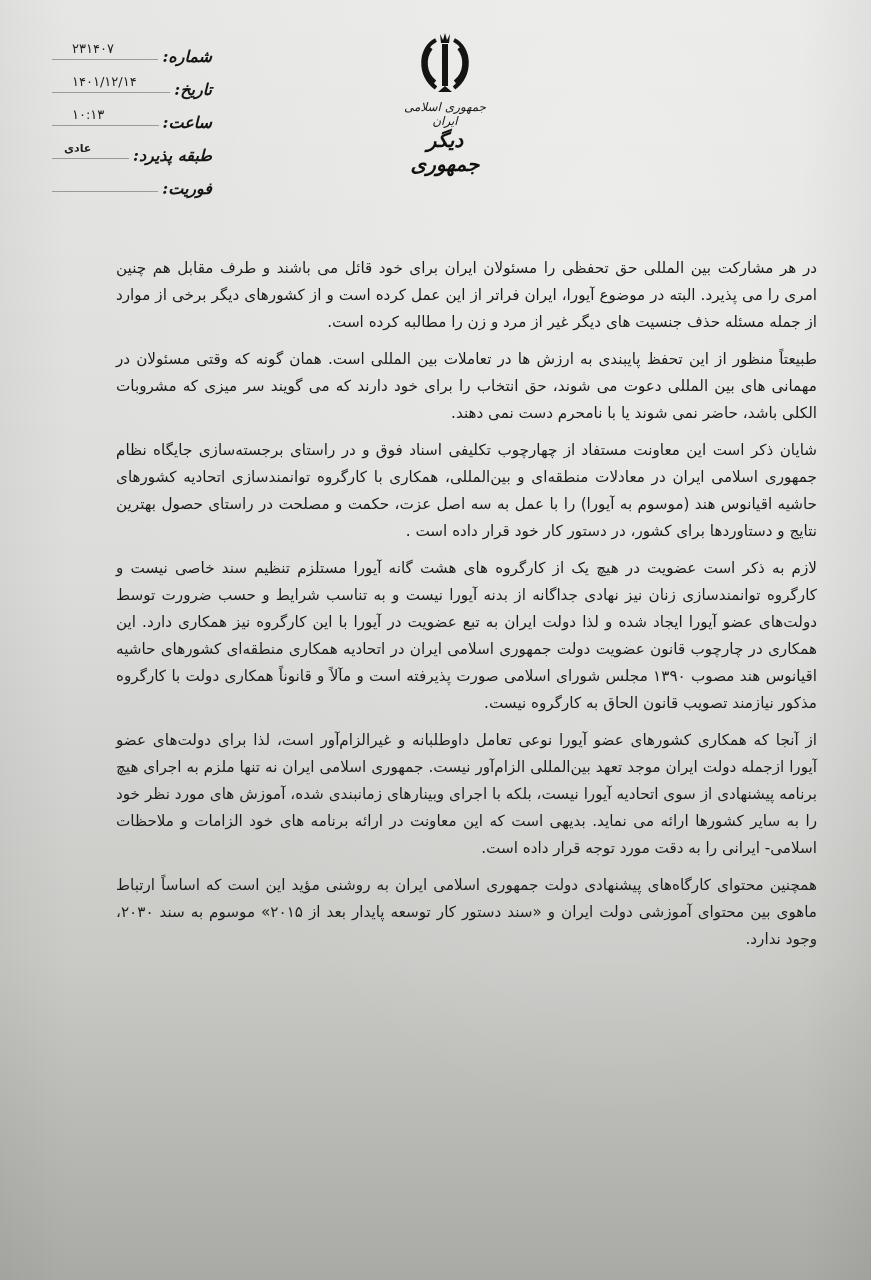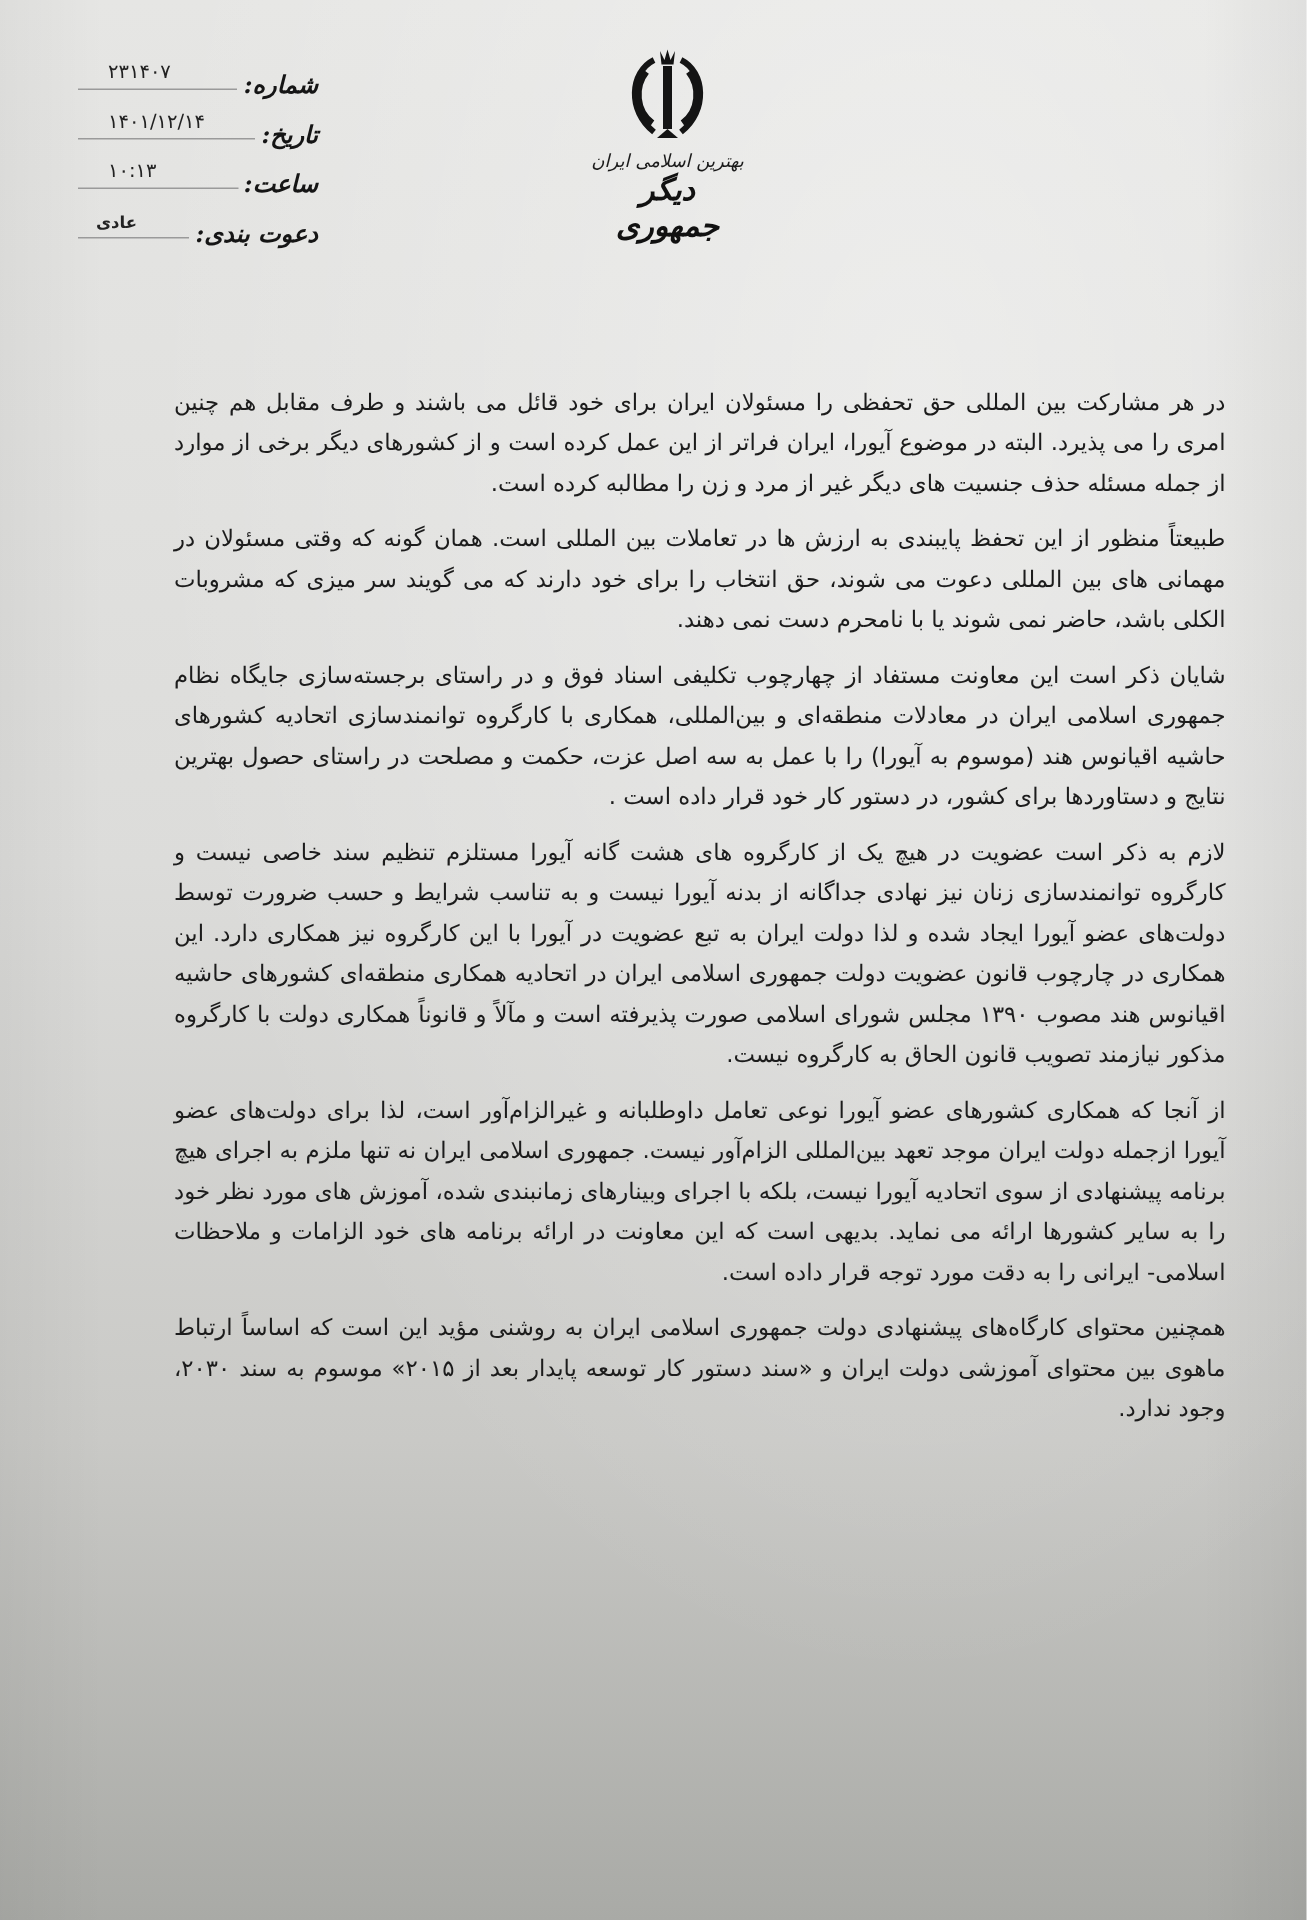--- a/index.html
+++ b/index.html
@@ -67,21 +67,21 @@
           <path d="M22 10 C6 18, 4 44, 22 58"></path>
           <path d="M40 10 C56 18, 58 44, 40 58"></path>
           <path d="M17 18 C9 28, 10 44, 21 52"></path>
           <path d="M45 18 C53 28, 52 44, 41 52"></path>
         </g>
         <rect x="28" y="14" width="6" height="42" fill="#141414"></rect>
         <path d="M24 62 L31 56 L38 62 Z" fill="#141414"></path>
         <path d="M26 4 L29 10 L31 3 L33 10 L36 4 L35 13 L27 13 Z" fill="#141414"></path>
       </svg>
     </span>
-    <div class="sub1">بهترین اسلامی ایران</div>
+    <div class="sub1">جمهوری اسلامی ایران</div>
     <div class="sub2">دیگر جمهوری</div>
   </div>
 
   <div class="meta">
     <div class="meta-row">
       <span class="meta-label">شماره:</span>
       <span class="meta-line">
           <span class="meta-value">۲۳۱۴۰۷</span>
         </span>
     </div>
@@ -91,23 +91,29 @@
           <span class="meta-value">۱۴۰۱/۱۲/۱۴</span>
         </span>
     </div>
     <div class="meta-row">
       <span class="meta-label">ساعت:</span>
       <span class="meta-line">
           <span class="meta-value">۱۰:۱۳</span>
         </span>
     </div>
     <div class="meta-row">
-      <span class="meta-label">دعوت بندی:</span>
+      <span class="meta-label">طبقه پذیرد:</span>
       <span class="meta-line">
           <span class="meta-value fa">عادی</span>
+        </span>
+    </div>
+    <div class="meta-row">
+      <span class="meta-label">فوریت:</span>
+      <span class="meta-line">
+          <span class="meta-value"></span>
         </span>
     </div>
   </div>
 
   <div class="body">
     <p>در هر مشارکت بین المللی حق تحفظی را مسئولان ایران برای خود قائل می باشند و طرف مقابل هم چنین امری را می پذیرد. البته در موضوع آیورا، ایران فراتر از این عمل کرده است و از کشورهای دیگر برخی از موارد از جمله مسئله حذف جنسیت های دیگر غیر از مرد و زن را مطالبه کرده است.</p>
     <p>طبیعتاً منظور از این تحفظ پایبندی به ارزش ها در تعاملات بین المللی است. همان گونه که وقتی مسئولان در مهمانی های بین المللی دعوت می شوند، حق انتخاب را برای خود دارند که می گویند سر میزی که مشروبات الکلی باشد، حاضر نمی شوند یا با نامحرم دست نمی دهند.</p>
     <p>شایان ذکر است این معاونت مستفاد از چهارچوب تکلیفی اسناد فوق و در راستای برجسته‌سازی جایگاه نظام جمهوری اسلامی ایران در معادلات منطقه‌ای و بین‌المللی، همکاری با کارگروه توانمندسازی اتحادیه کشورهای حاشیه اقیانوس هند (موسوم به آیورا) را با عمل به سه اصل عزت، حکمت و مصلحت در راستای حصول بهترین نتایج و دستاوردها برای کشور، در دستور کار خود قرار داده است .</p>
     <p>لازم به ذکر است عضویت در هیچ یک از کارگروه های هشت گانه آیورا مستلزم تنظیم سند خاصی نیست و کارگروه توانمندسازی زنان نیز نهادی جداگانه از بدنه آیورا نیست و به تناسب شرایط و حسب ضرورت توسط دولت‌های عضو آیورا ایجاد شده و لذا دولت ایران به تبع عضویت در آیورا با این کارگروه نیز همکاری دارد. این همکاری در چارچوب قانون عضویت دولت جمهوری اسلامی ایران در اتحادیه همکاری منطقه‌ای کشورهای حاشیه اقیانوس هند مصوب ۱۳۹۰ مجلس شورای اسلامی صورت پذیرفته است و مآلاً و قانوناً همکاری دولت با کارگروه مذکور نیازمند تصویب قانون الحاق به کارگروه  نیست.</p>
     <p>از آنجا که همکاری کشورهای عضو آیورا نوعی تعامل داوطلبانه و غیرالزام‌آور است، لذا برای دولت‌های عضو آیورا ازجمله دولت ایران موجد تعهد بین‌المللی الزام‌آور نیست. جمهوری اسلامی ایران نه تنها ملزم به اجرای هیچ برنامه پیشنهادی از سوی اتحادیه آیورا نیست، بلکه با اجرای وبینارهای زمانبندی شده، آموزش های مورد نظر خود را به سایر کشورها ارائه می نماید. بدیهی است که این معاونت در ارائه برنامه های خود الزامات و ملاحظات اسلامی- ایرانی را به دقت مورد توجه قرار داده است.</p>

